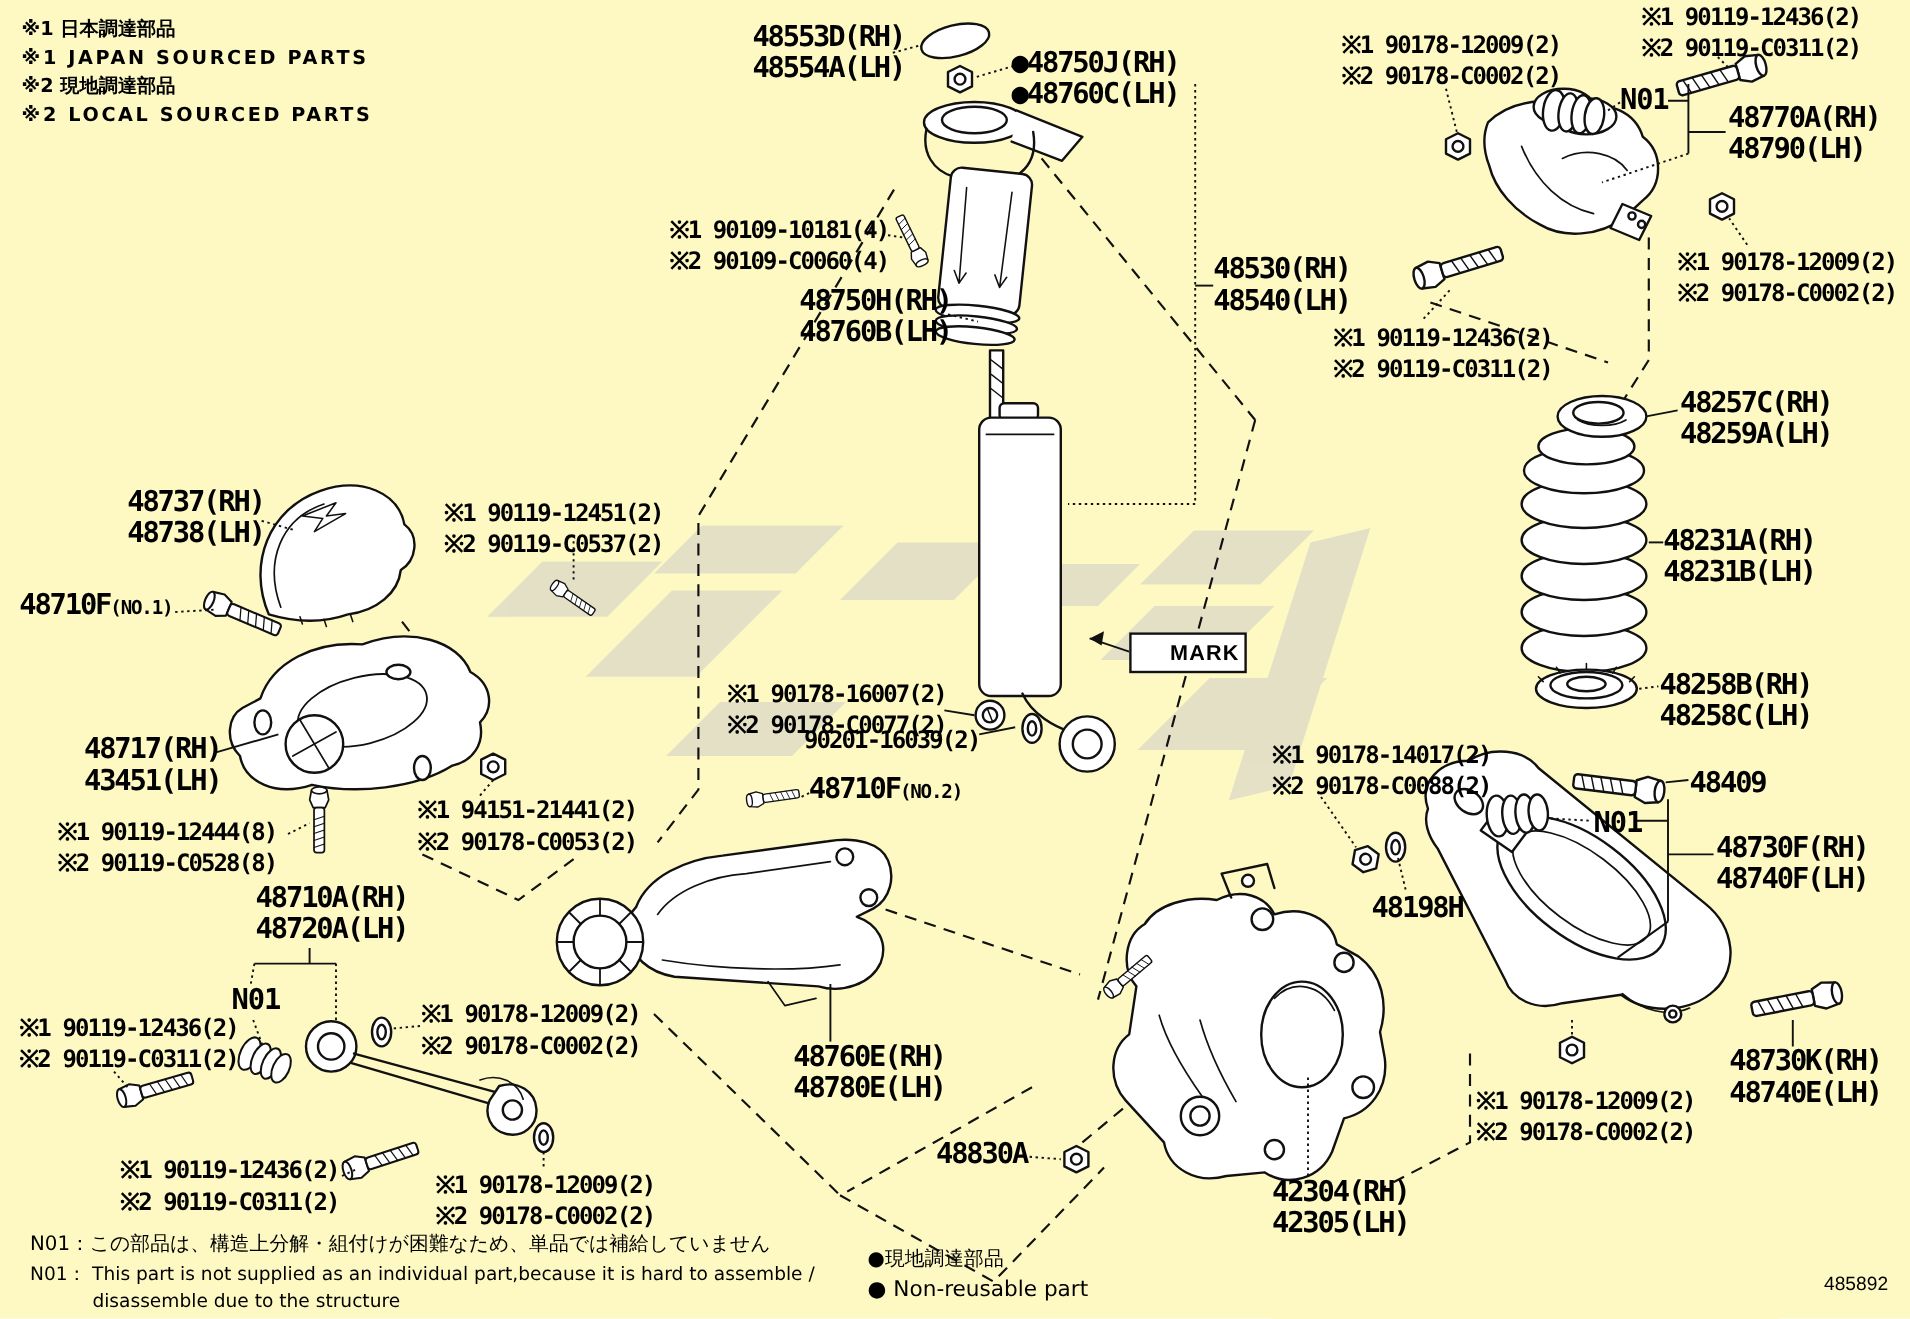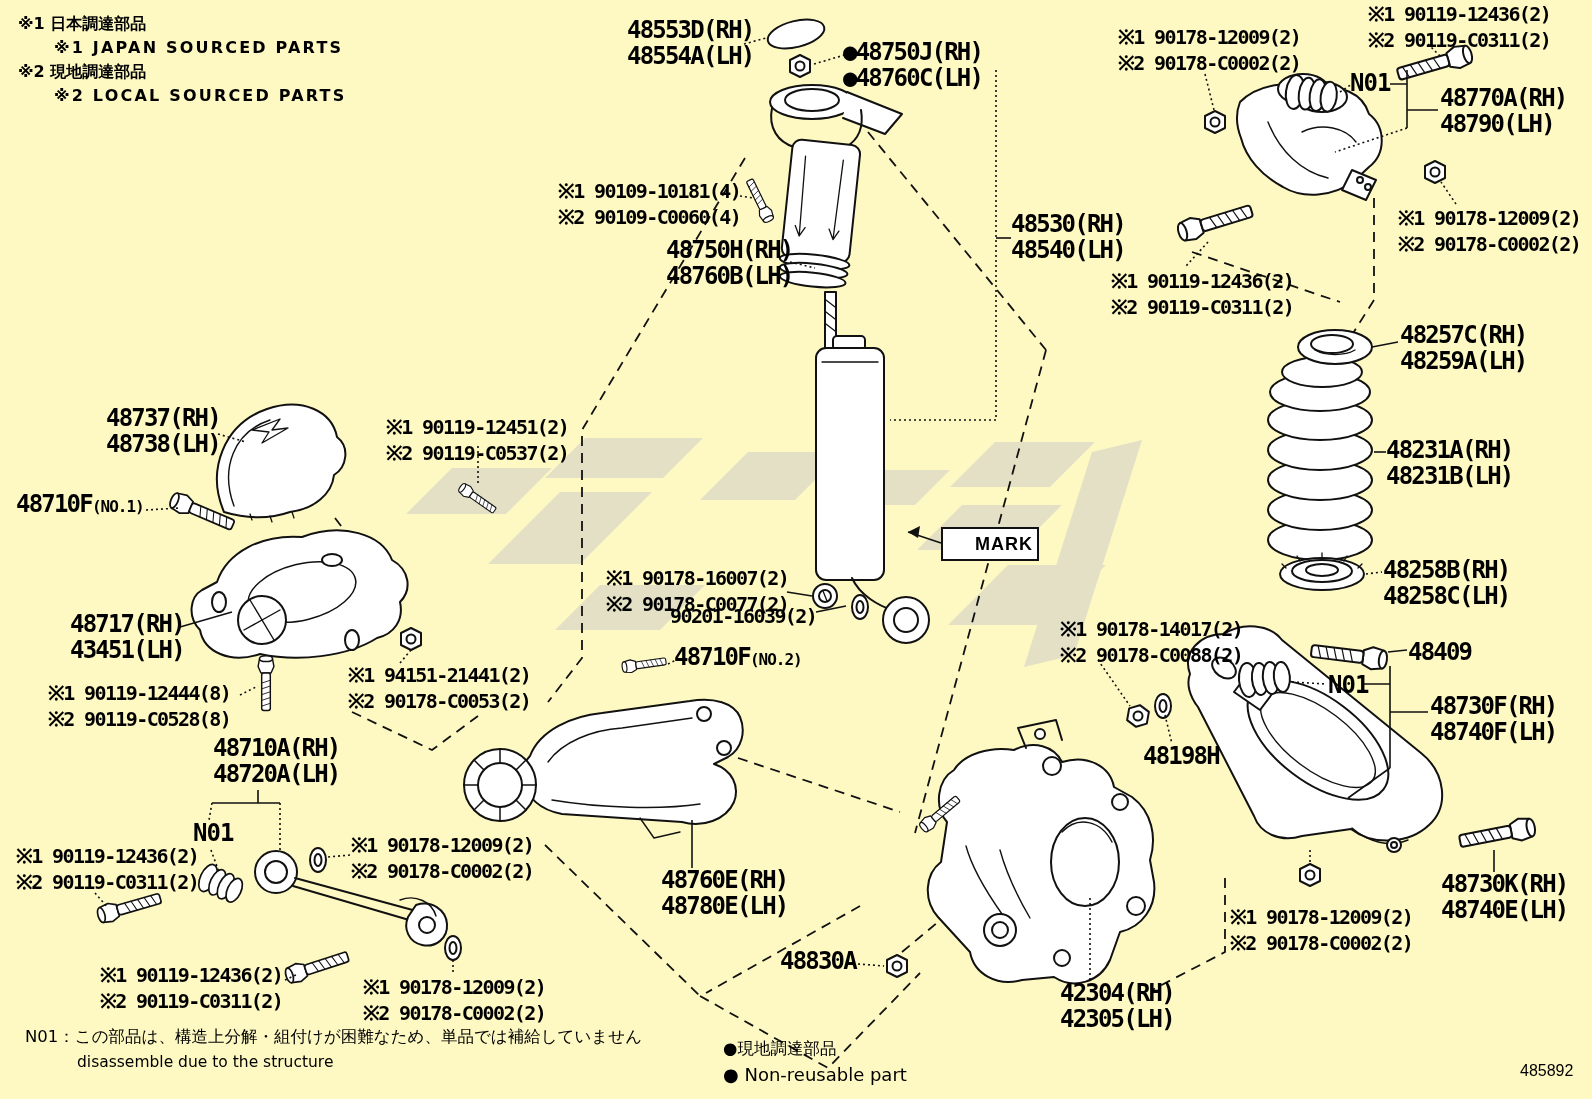--- a/index.html
+++ b/index.html
@@ -6,21 +6,21 @@
   #page{position:relative;width:1592px;height:1099px;background:#fef9c3;overflow:hidden;
         font-family:"DejaVu Sans Mono",monospace;color:#000;}
   svg{position:absolute;left:0;top:0;}
   .L{position:absolute;font-weight:bold;line-height:1.1;white-space:nowrap;z-index:5;}
   .b{font-size:24px;letter-spacing:-1.8px;line-height:1.08;}
   .m{font-size:20px;letter-spacing:-1.6px;line-height:1.32;}
   .n{font-size:24px;letter-spacing:-1px;}
   .s{font-size:16px;letter-spacing:-1px;font-weight:bold;}
   .legend{position:absolute;left:18px;top:12px;z-index:5;font-family:"DejaVu Sans",sans-serif;
           font-weight:600;font-size:16px;line-height:1.5;}
-  .legend .en{letter-spacing:2.2px;margin-left:36px;}
+  .legend .en{letter-spacing:2.2px;}
   .markbox{position:absolute;left:941px;top:527px;width:66px;height:30px;z-index:5;
            border:2px solid #111;background:#fff;display:flex;align-items:center;justify-content:center;
            font-family:"Liberation Sans",sans-serif;font-size:18px;font-weight:600;letter-spacing:1px;padding-left:28px;}
   .note{position:absolute;z-index:5;font-family:"DejaVu Sans",sans-serif;font-size:16.5px;}
   .note2{position:absolute;z-index:5;font-family:"DejaVu Sans",sans-serif;font-size:15.5px;line-height:1.45;}
   .pageno{position:absolute;z-index:5;font-family:Liberation Sans, sans-serif;font-size:16px;}
 </style>
 </head>
 <body>
 
@@ -337,21 +337,21 @@
       <div>※2 90119-C0311(2)</div>
     </div>
   <div class="L b" style="left:1400px;top:323px">
       <div>48257C(RH)</div>
       <div>48259A(LH)</div>
     </div>
   <div class="L b" style="left:106px;top:406px">
       <div>48737(RH)</div>
       <div>48738(LH)</div>
     </div>
-  <div class="L m" style="left:386px;top:414px">
+  <div class="L m" style="left:370px;top:414px">
       <div>※1 90119-12451(2)</div>
       <div>※2 90119-C0537(2)</div>
     </div>
   <div class="L" style="left:16px;top:492px"><span class="b">48710F</span><span class="s">(NO.1)</span></div>
   <div class="L b" style="left:1386px;top:438px">
       <div>48231A(RH)</div>
       <div>48231B(LH)</div>
     </div>
   <div class="markbox">MARK</div>
   <div class="L m" style="left:606px;top:565px">
@@ -421,19 +421,20 @@
       <div>※1 90178-12009(2)</div>
       <div>※2 90178-C0002(2)</div>
     </div>
   <div class="L b" style="left:1441px;top:872px">
       <div>48730K(RH)</div>
       <div>48740E(LH)</div>
     </div>
 
   <div class="note" style="left:25px;top:1026px">N01：この部品は、構造上分解・組付けが困難なため、単品では補給していません</div>
   <div class="note2" style="left:25px;top:1051px">
+    <div>N01： This part is not supplied as an individual part,because it is hard to assemble /</div>
     <div style="padding-left:52px">disassemble due to the structure</div>
   </div>
   <div class="note" style="left:723px;top:1038px">●現地調達部品</div>
   <div class="note" style="left:723px;top:1064px;font-size:18px">● Non-reusable part</div>
   <div class="pageno" style="left:1520px;top:1062px">485892</div>
 
 </div>
 
 </body></html>

